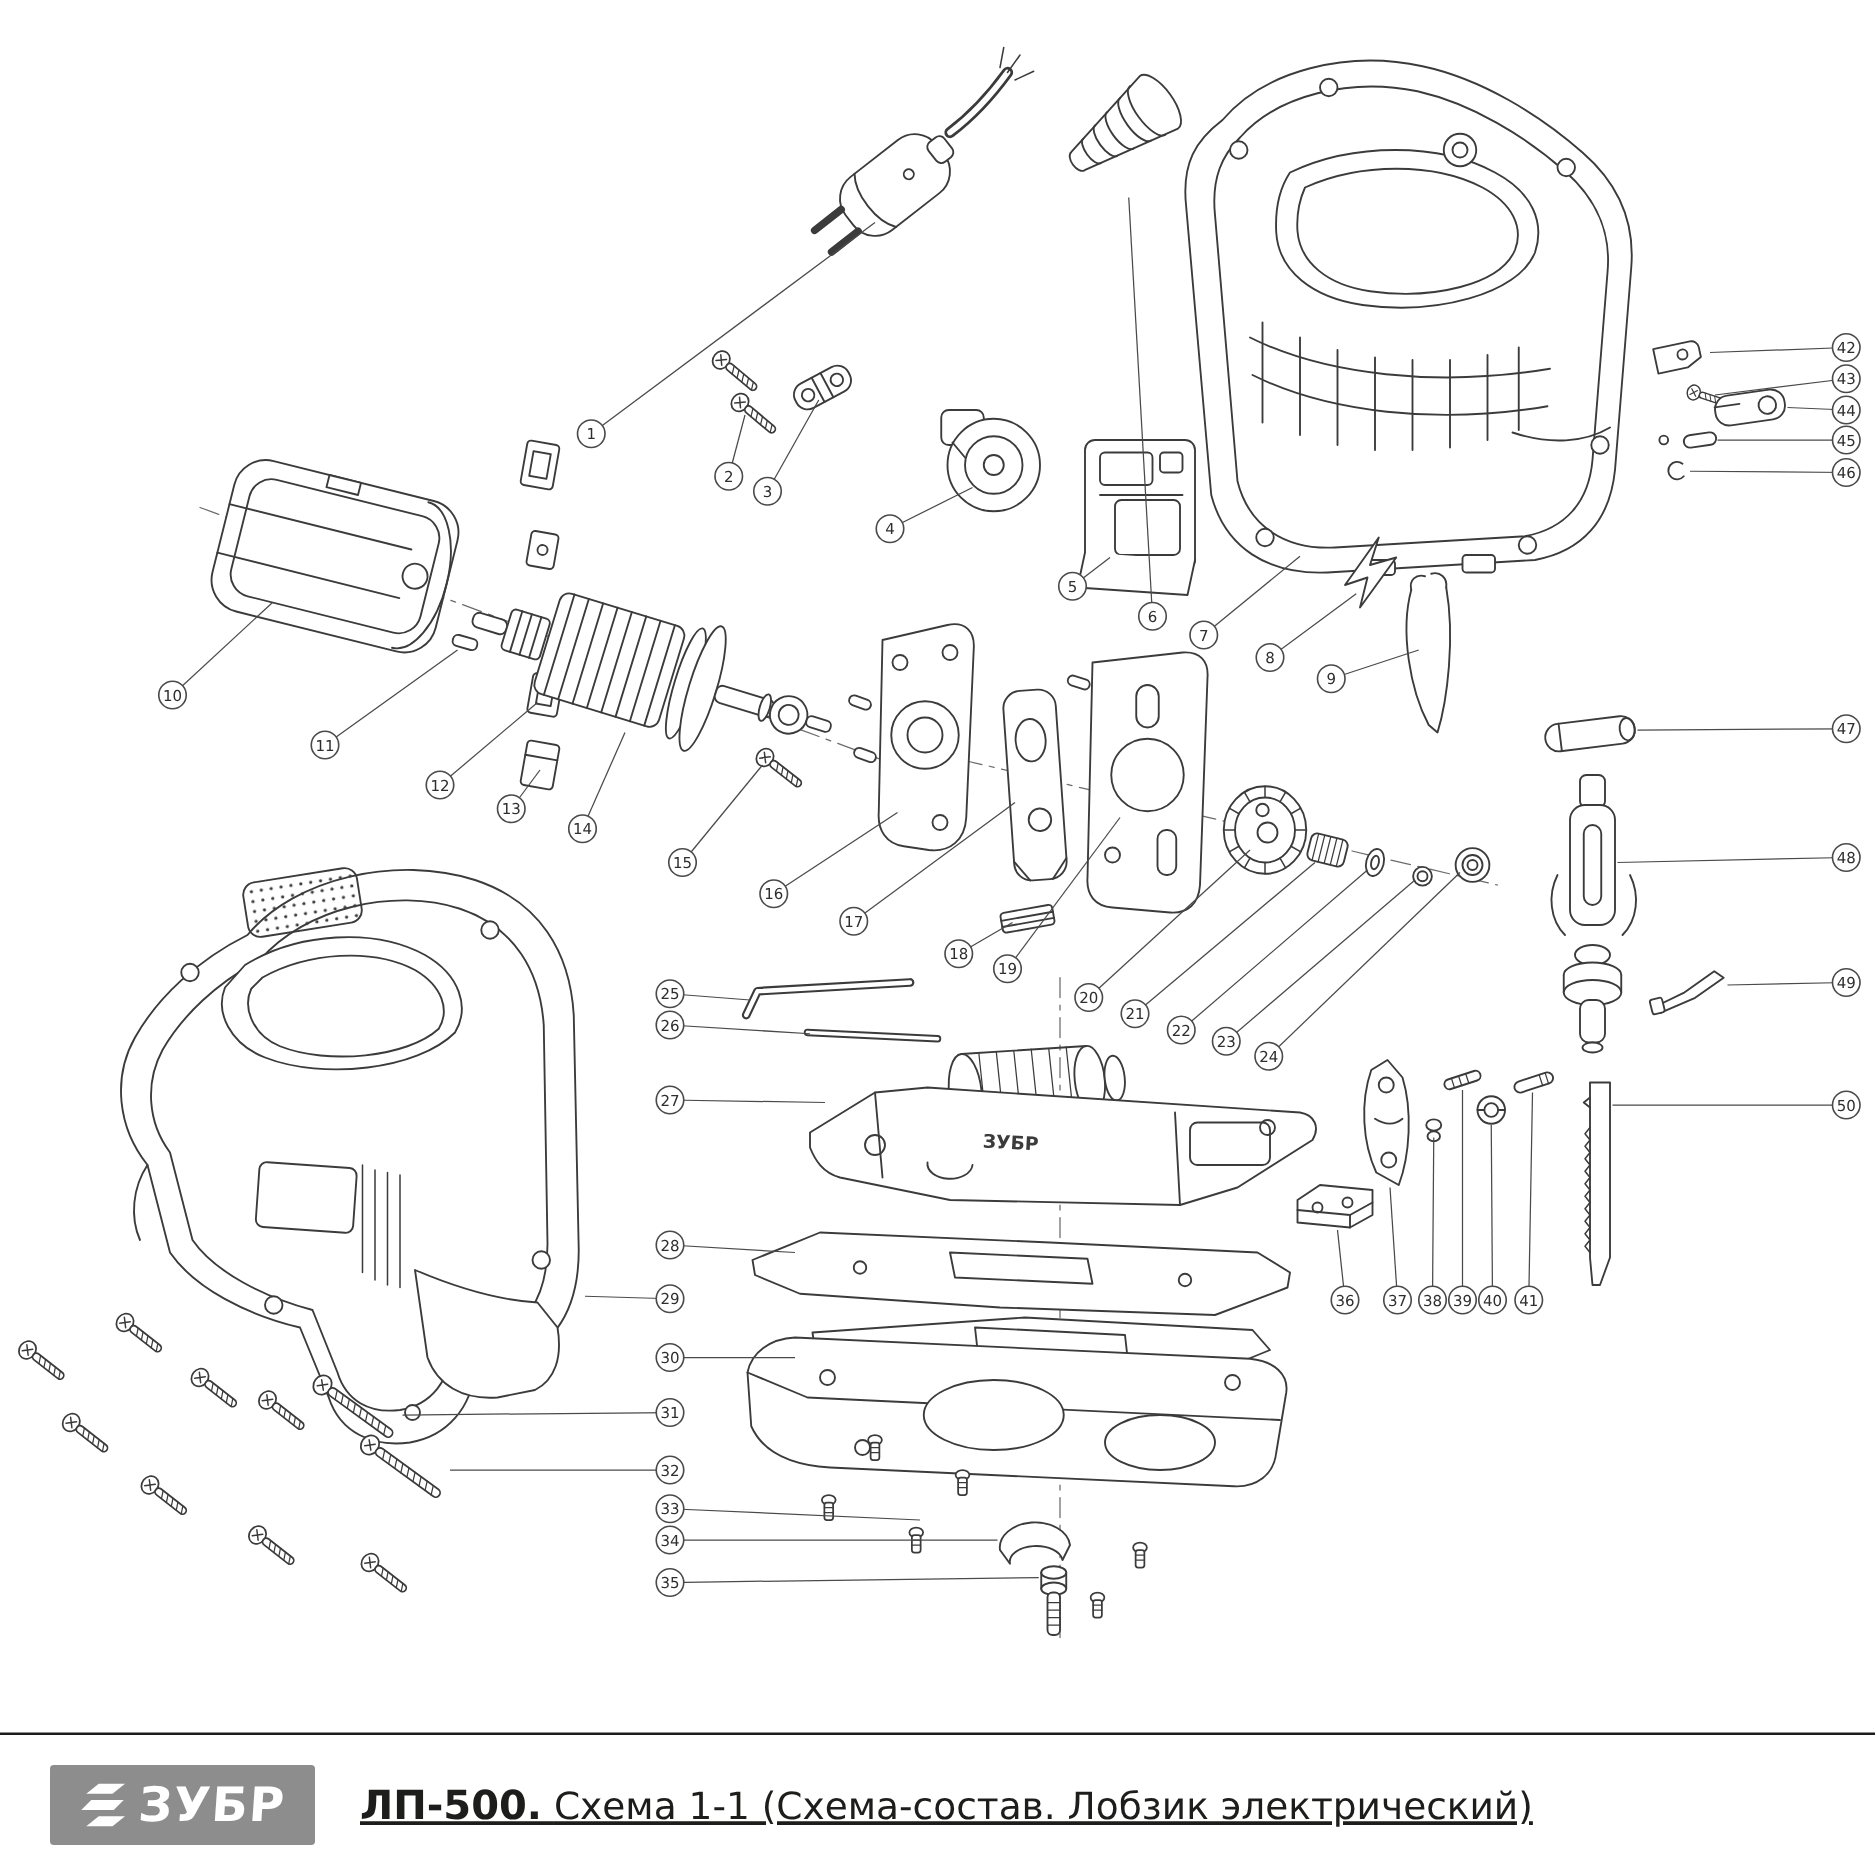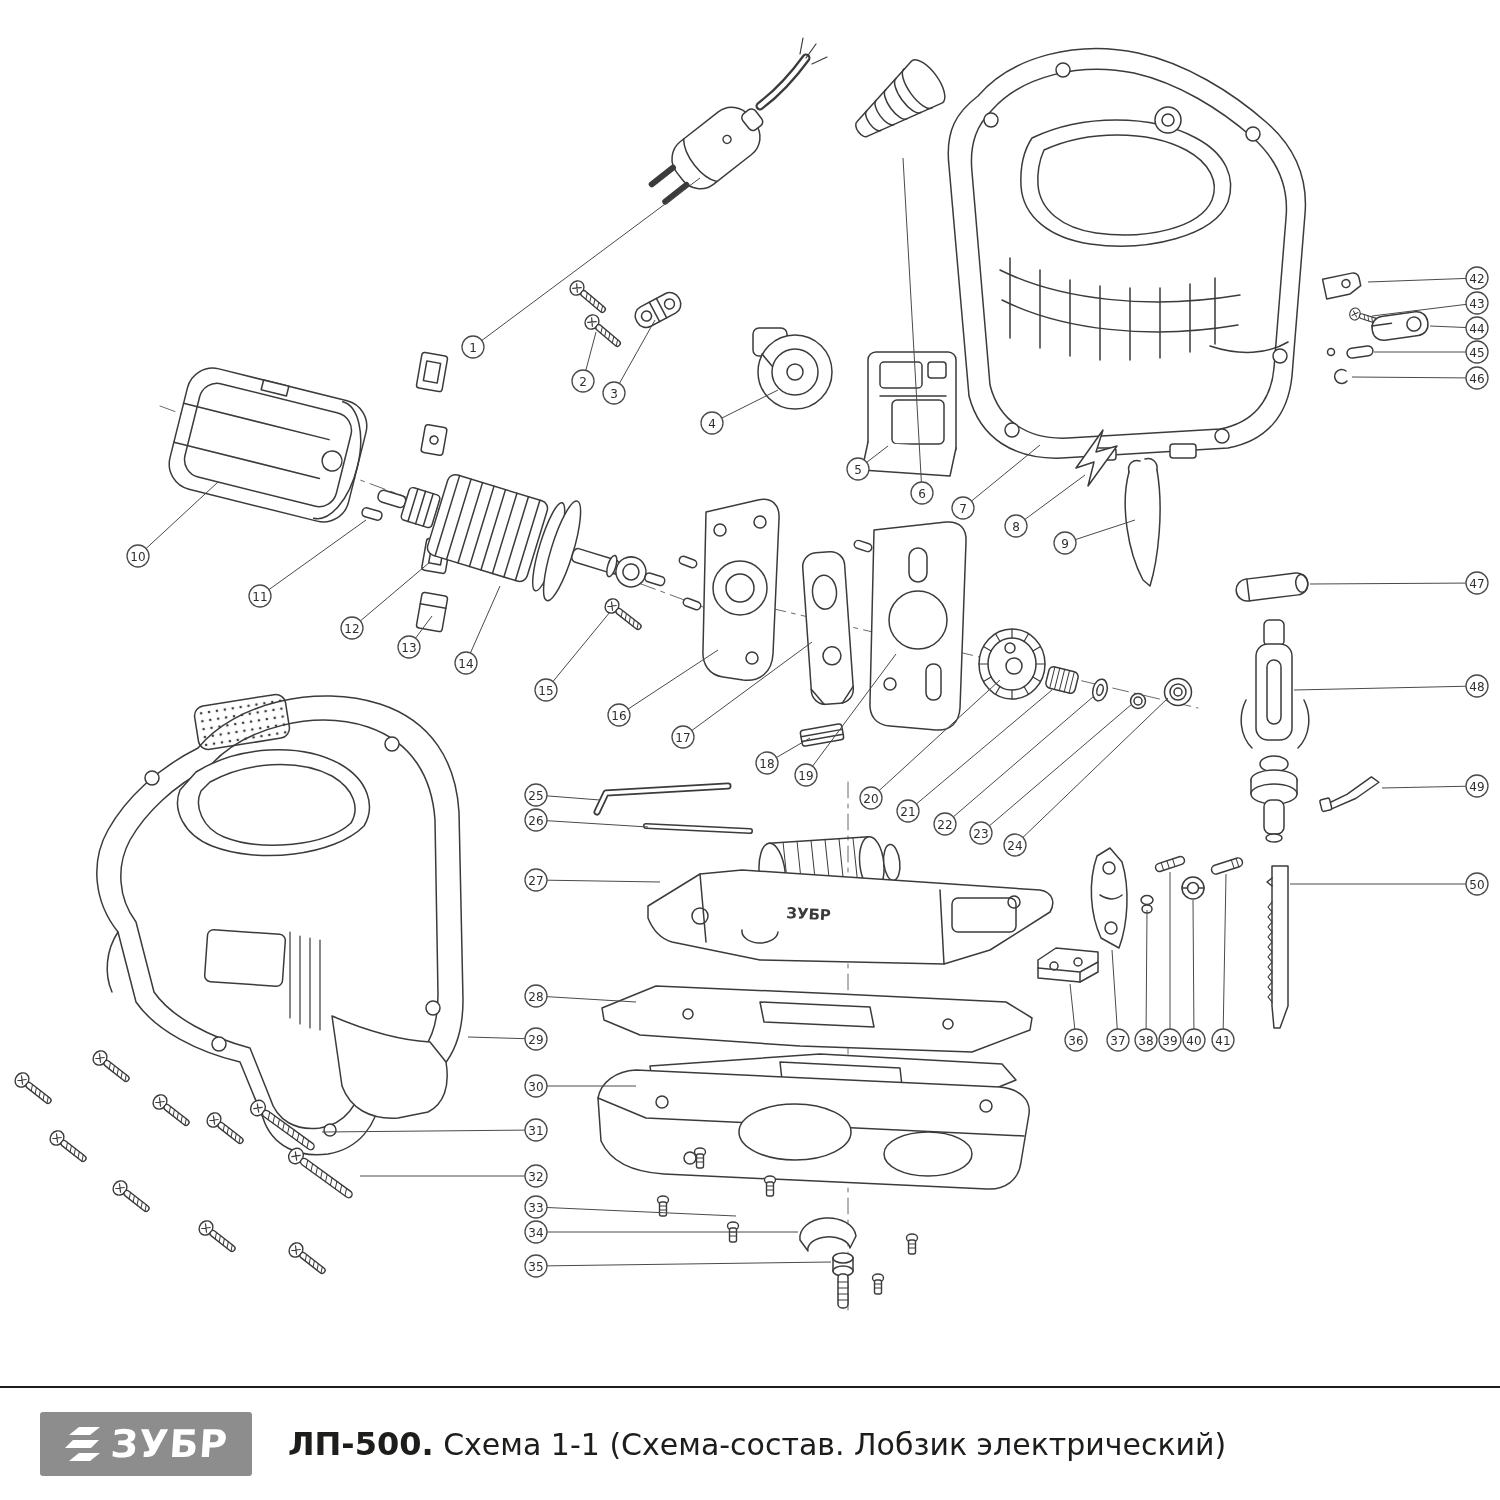--- a/index.html
+++ b/index.html
@@ -22,21 +22,21 @@
     display:flex; align-items:center; gap:36px; padding-left:40px;
   }
   #brand-logo {
     width:212px; height:64px; background:#8d8d8d; border-radius:3px;
     display:flex; align-items:center; justify-content:center; gap:9px; flex:0 0 auto;
   }
   #brand-logo .brand-text {
     color:#ffffff; font-weight:bold; font-size:38px; letter-spacing:1px;
     transform:skewX(-4deg); line-height:1;
   }
-  #page-title { font-size:30px; color:#1d1d1b; white-space:nowrap; }
+  #page-title { font-size:30px; color:#1d1d1b; white-space:nowrap;text-decoration:underline; }
   #page-title .model { font-weight:bold; font-size:32px; }
 </style>
 </head>
 <body>
 
 <div id="diagram-wrap">
 <svg id="diagram-svg" width="1500" height="1386" viewBox="0 0 1500 1386" xmlns="http://www.w3.org/2000/svg">
   <defs>
     <pattern id="dots" width="8" height="8" patternUnits="userSpaceOnUse">
       <circle cx="3" cy="3" r="1.3" fill="#3b3b3b"></circle>

